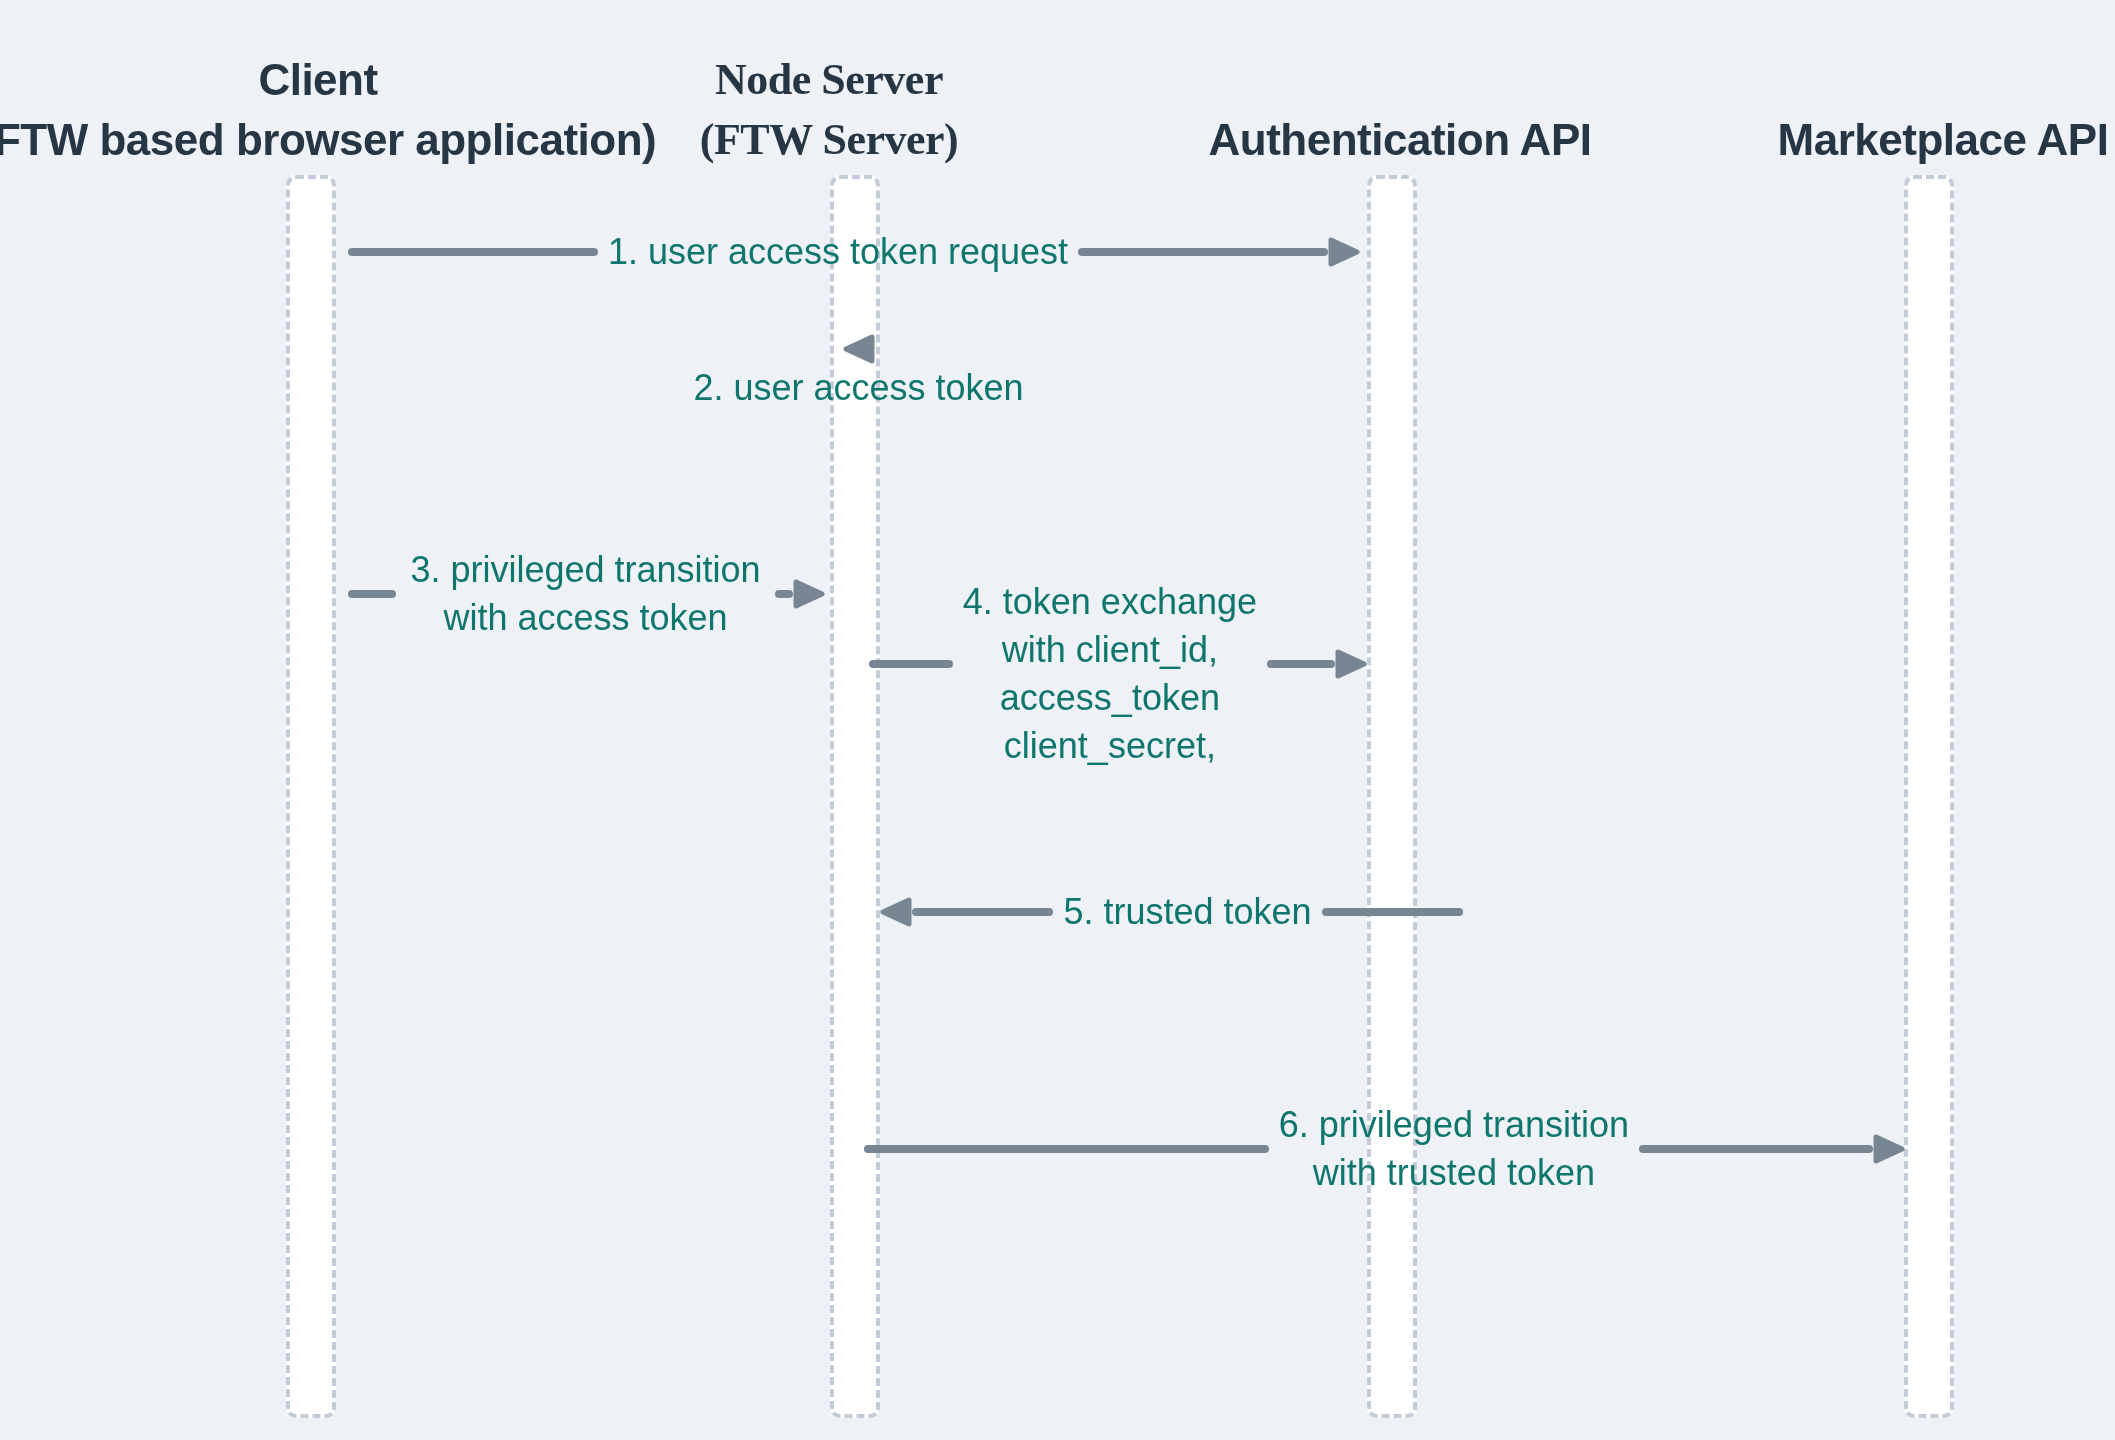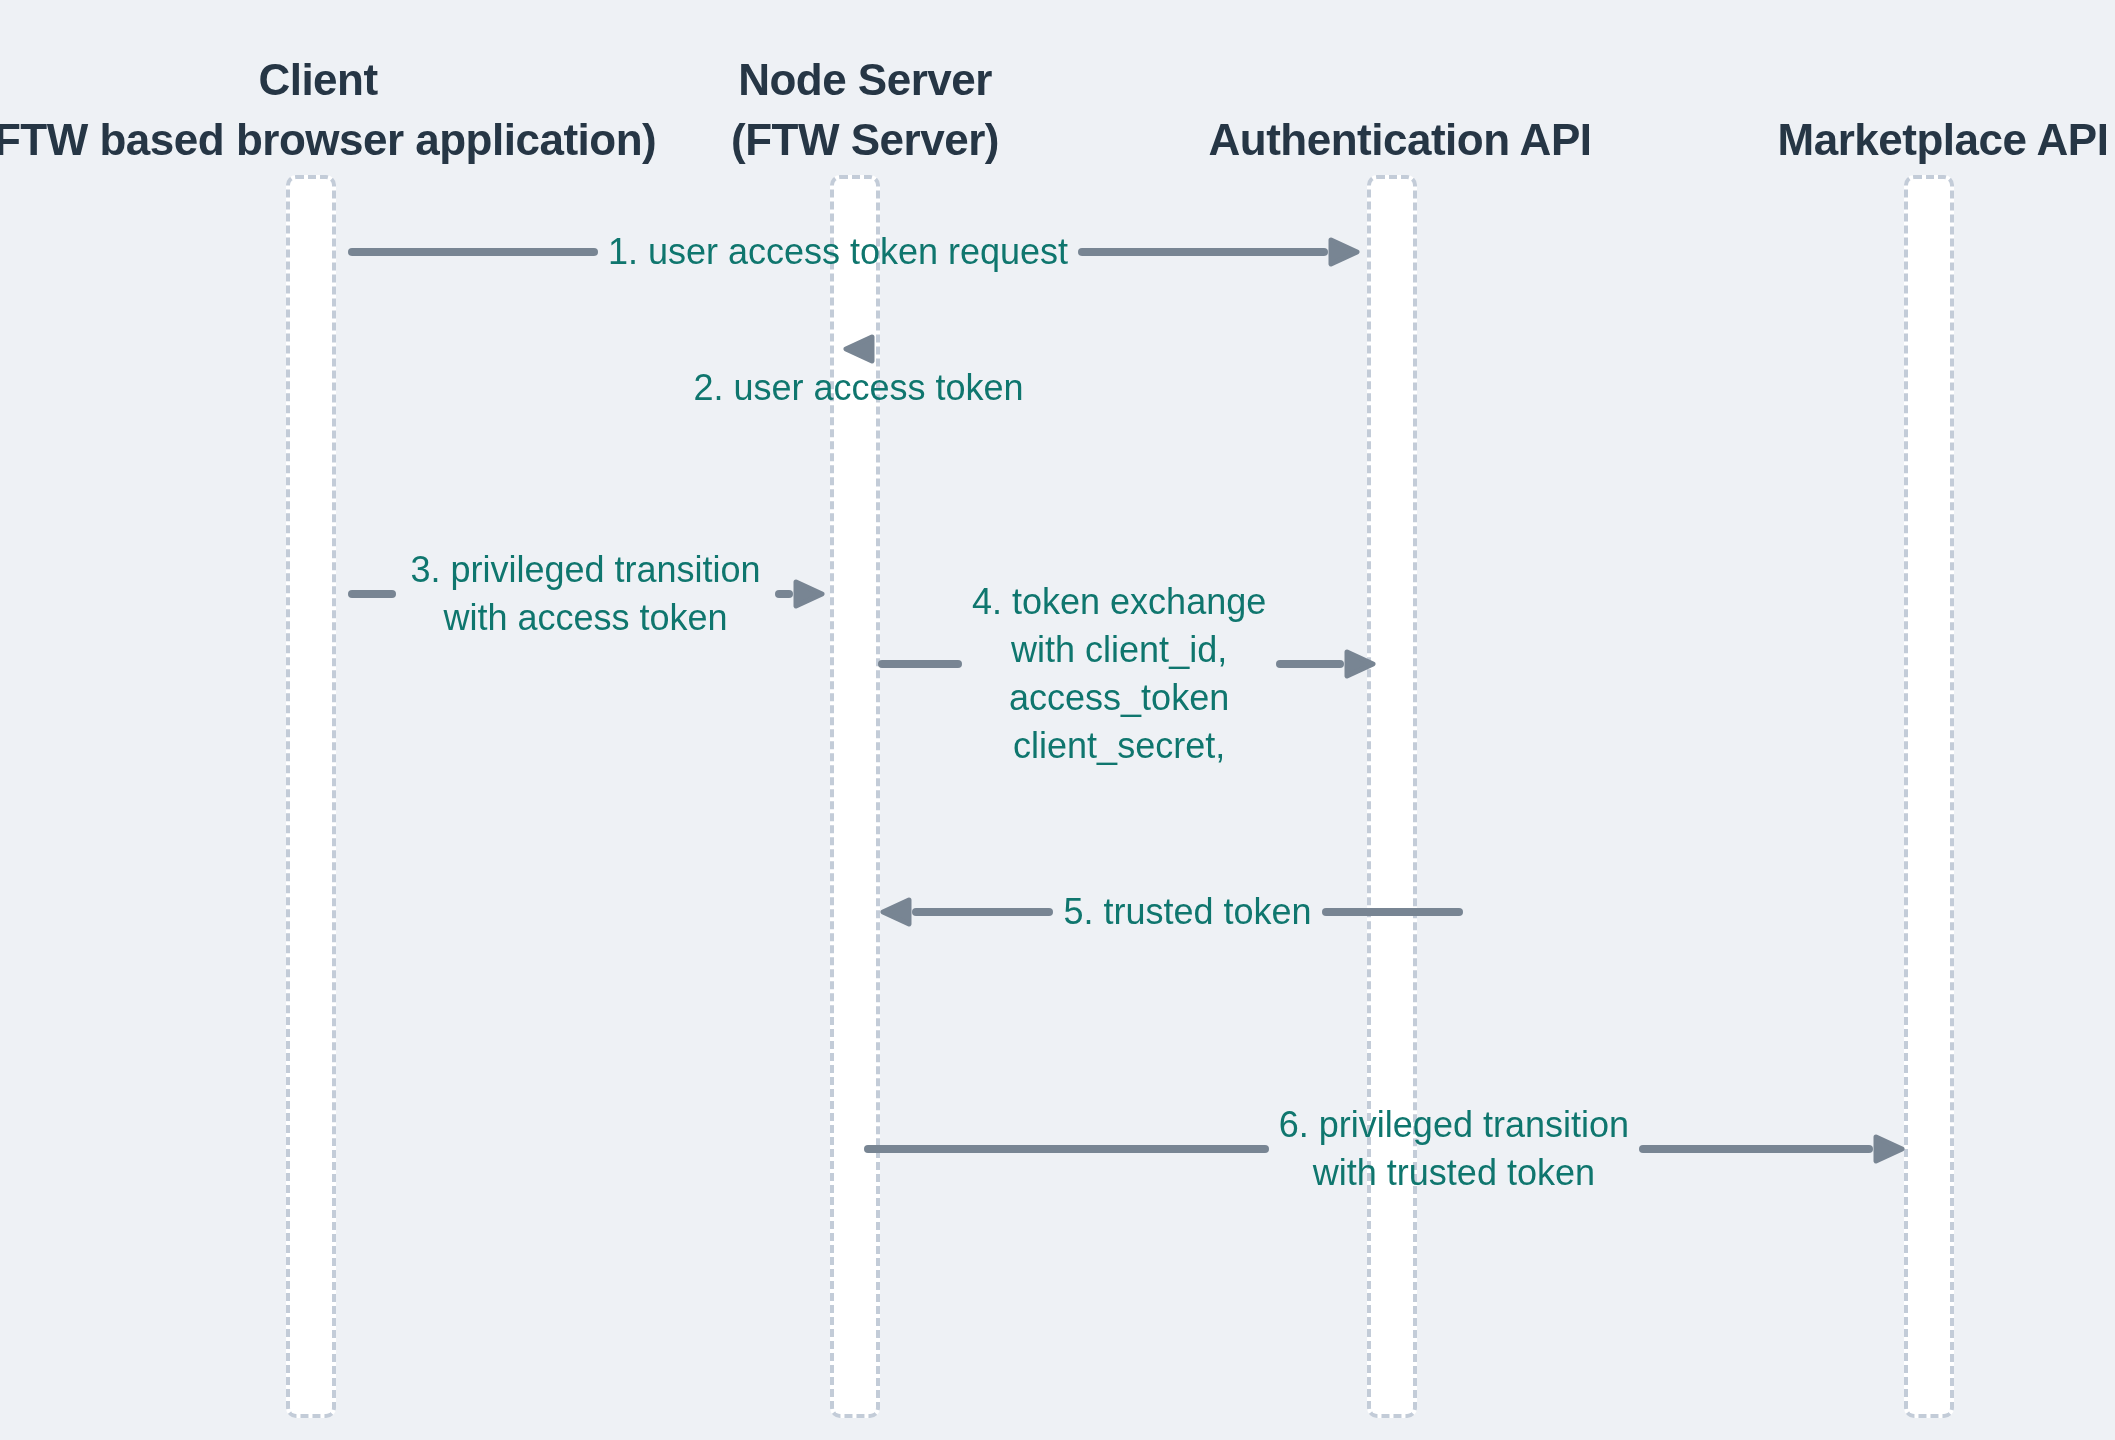--- a/index.html
+++ b/index.html
@@ -56,21 +56,21 @@
     margin:0 10px;
     white-space:nowrap;
   }
   .msg .label.fill{flex:1 1 auto;}
   .msg svg{flex:0 0 auto;display:block;}
   .nudge-up{transform:translateY(-10px);}
   
   .msg-1{left:348px;top:228px;width:1012px;height:48px;}
   .msg-2{left:350px;top:334px;width:1017px;height:48px;flex-direction:column;}
   .msg-3{left:348px;top:546px;width:477px;height:96px;}
-  .msg-4{left:878px;top:554px;width:489px;height:240px;}
+  .msg-4{left:878px;top:554px;width:489px;height:240px;justify-content:flex-end;}
   .msg-5{left:880px;top:888px;width:583px;height:48px;}
   .msg-6{left:864px;top:1101px;width:1041px;height:96px;}
   .stub-48{width:48px;}
   .stub-84{width:84px;}
   .pre-head-18{width:18px;}
   .pre-head-68{width:68px;}
 </style>
 </head>
 <body>
 
@@ -78,21 +78,21 @@
 
   <div class="lifeline" style="left:286px;"></div>
   <div class="lifeline" style="left:830px;"></div>
   <div class="lifeline" style="left:1367px;"></div>
   <div class="lifeline" style="left:1904px;"></div>
 
   <div class="actor-header" style="left:318px;">
     <div>Client</div>
     <div>(FTW based browser application)</div>
   </div>
-  <div class="actor-header" style="left:865px;">
+  <div class="actor-header" style="left:829px;font-family:Liberation Serif, serif;">
     <div>Node Server</div>
     <div>(FTW Server)</div>
   </div>
   <div class="actor-header" style="left:1400px;">
     <div>Authentication API</div>
   </div>
   <div class="actor-header" style="left:1943px;">
     <div>Marketplace API</div>
   </div>
 

